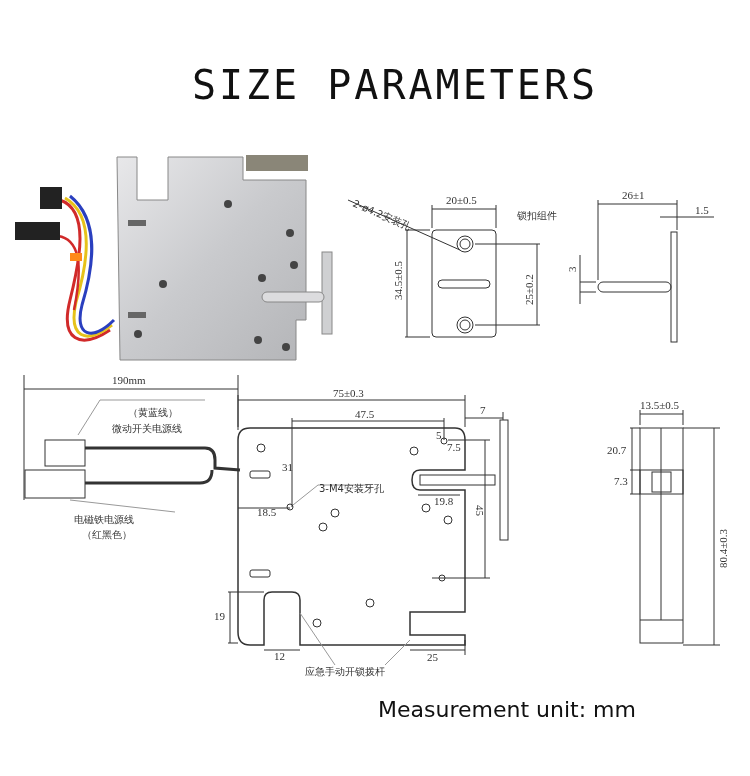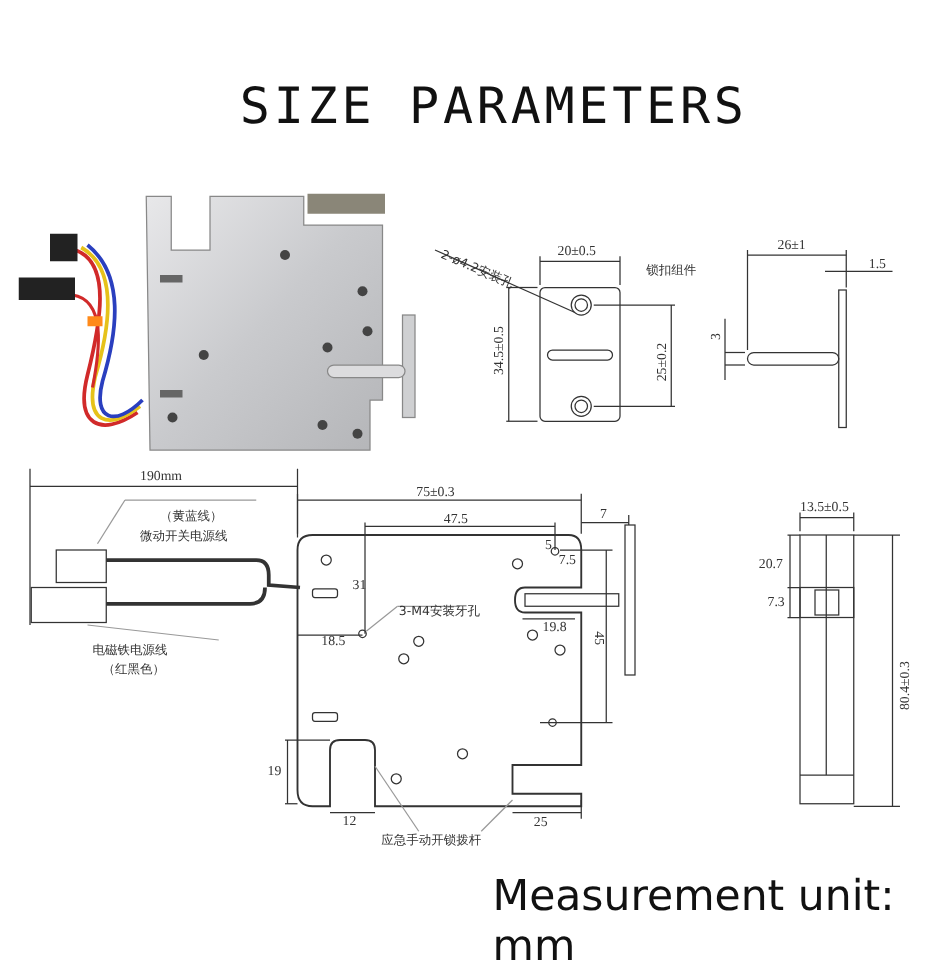--- a/index.html
+++ b/index.html
@@ -1,18 +1,18 @@
 <!DOCTYPE html>
 <html><head>
 <meta charset="utf-8">
 <style>
   html, body { margin: 0; padding: 0; background: #ffffff; }
   body { width: 750px; height: 776px; position: relative; overflow: hidden; font-family: "DejaVu Sans", sans-serif; color: #222; }
   .title { position: absolute; left: 0; top: 62px; width: 790px; text-align: center; font-family: "DejaVu Sans Mono", monospace; font-size: 40px; letter-spacing: 3px; color: #111; }
-  .footer { position: absolute; left: 378px; top: 697px; font-family: "DejaVu Sans", sans-serif; font-size: 34px; color: #111; margin-left: 16px; }
+  .footer { position: absolute; left: 378px; top: 697px; font-family: "DejaVu Sans", sans-serif; font-size: 22px; color: #111; }
   svg { position: absolute; left: 0; top: 0; }
   .dim { font-family: "Liberation Serif", serif; font-size: 11px; fill: #333; }
   .cn { font-family: "DejaVu Sans", sans-serif; font-size: 10px; fill: #333; }
 </style>
 </head>
 <body>
 
 <div class="title">SIZE PARAMETERS</div>
 
 <svg width="750" height="776" viewBox="0 0 750 776">

